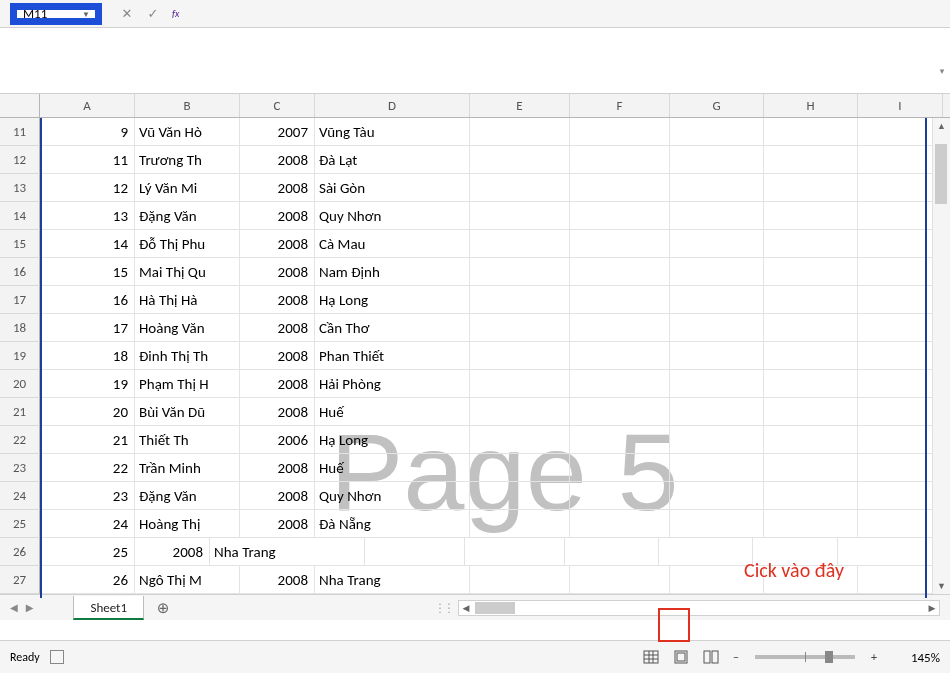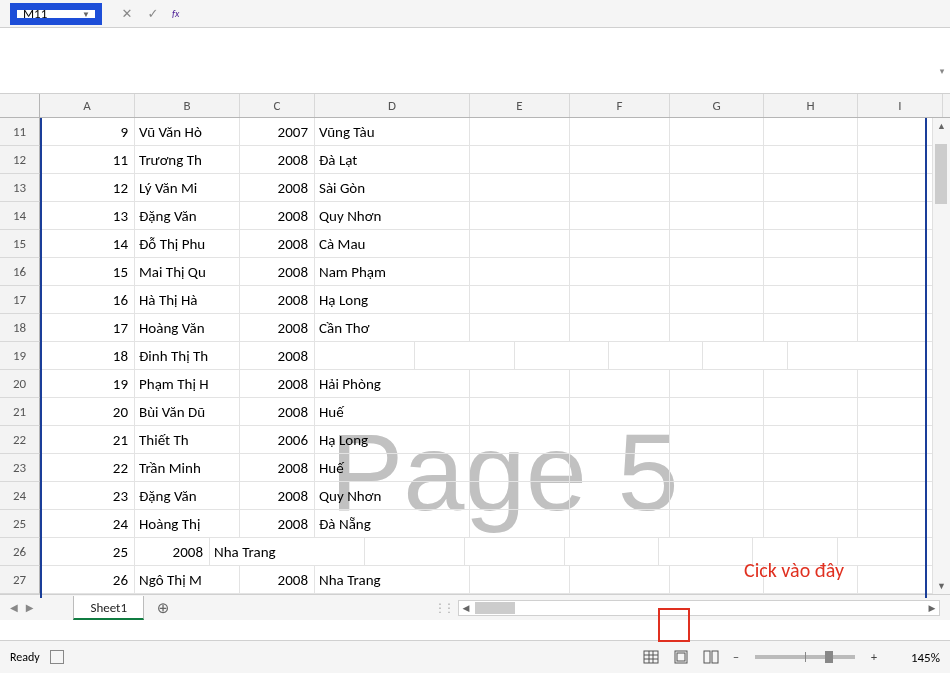--- a/index.html
+++ b/index.html
@@ -174,21 +174,21 @@
         <div class="cell col-E"></div>
         <div class="cell col-F"></div>
         <div class="cell col-G"></div>
         <div class="cell col-H"></div>
         <div class="cell col-I"></div>
       </div>
       <div class="row">
         <div class="cell col-A num">15</div>
         <div class="cell col-B">Mai Thị Qu</div>
         <div class="cell col-C num">2008</div>
-        <div class="cell col-D">Nam Phạm</div>
+        <div class="cell col-D">Nam Định</div>
         <div class="cell col-E"></div>
         <div class="cell col-F"></div>
         <div class="cell col-G"></div>
         <div class="cell col-H"></div>
         <div class="cell col-I"></div>
       </div>
       <div class="row">
         <div class="cell col-A num">16</div>
         <div class="cell col-B">Hà Thị Hà</div>
         <div class="cell col-C num">2008</div>
@@ -207,20 +207,21 @@
         <div class="cell col-E"></div>
         <div class="cell col-F"></div>
         <div class="cell col-G"></div>
         <div class="cell col-H"></div>
         <div class="cell col-I"></div>
       </div>
       <div class="row">
         <div class="cell col-A num">18</div>
         <div class="cell col-B">Đinh Thị Th</div>
         <div class="cell col-C num">2008</div>
+        <div class="cell col-D">Phan Thiết</div>
         <div class="cell col-E"></div>
         <div class="cell col-F"></div>
         <div class="cell col-G"></div>
         <div class="cell col-H"></div>
         <div class="cell col-I"></div>
       </div>
       <div class="row">
         <div class="cell col-A num">19</div>
         <div class="cell col-B">Phạm Thị H</div>
         <div class="cell col-C num">2008</div>

